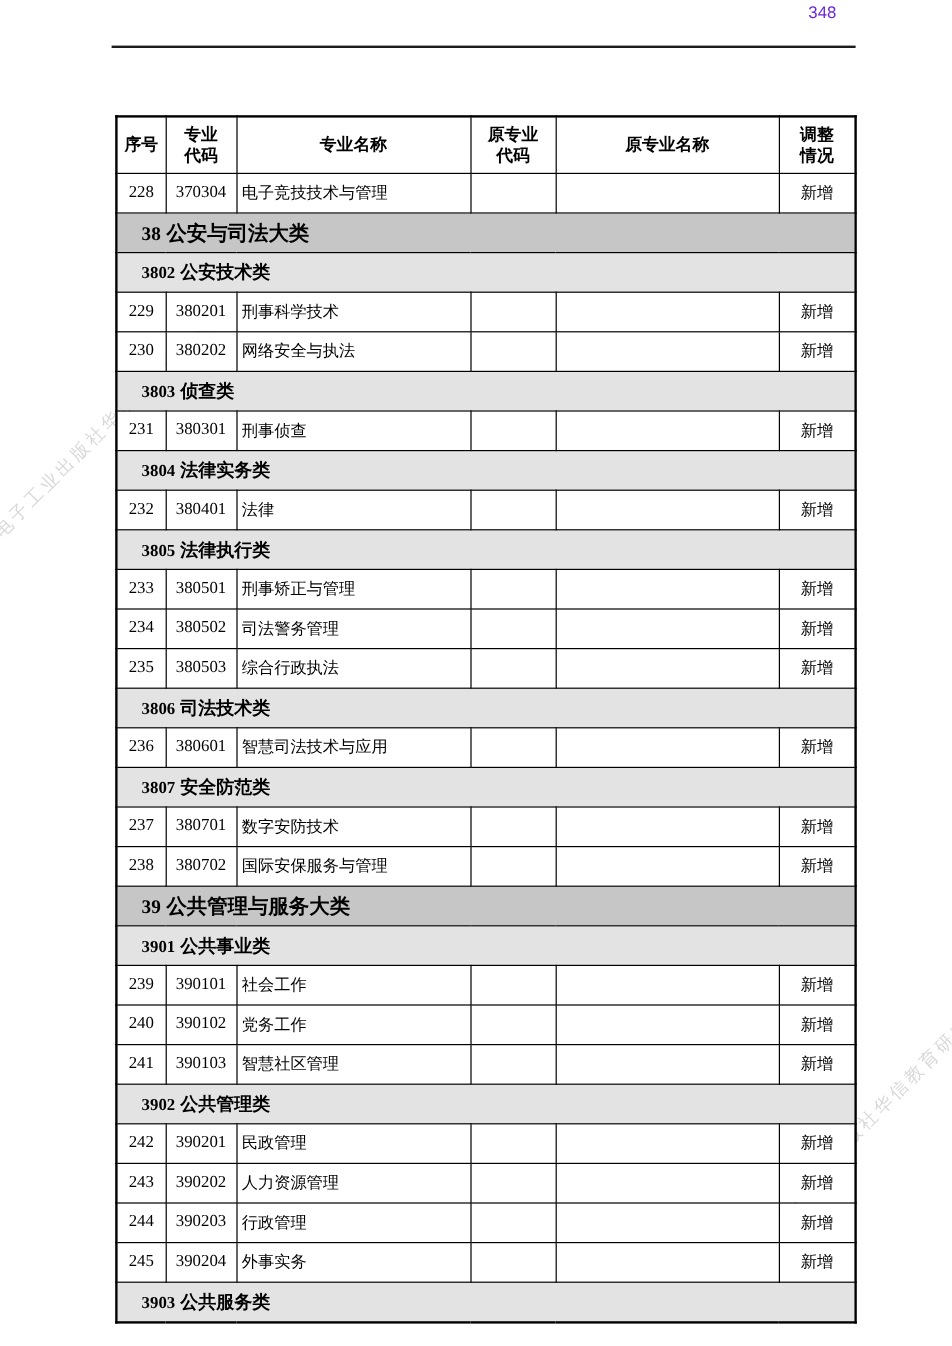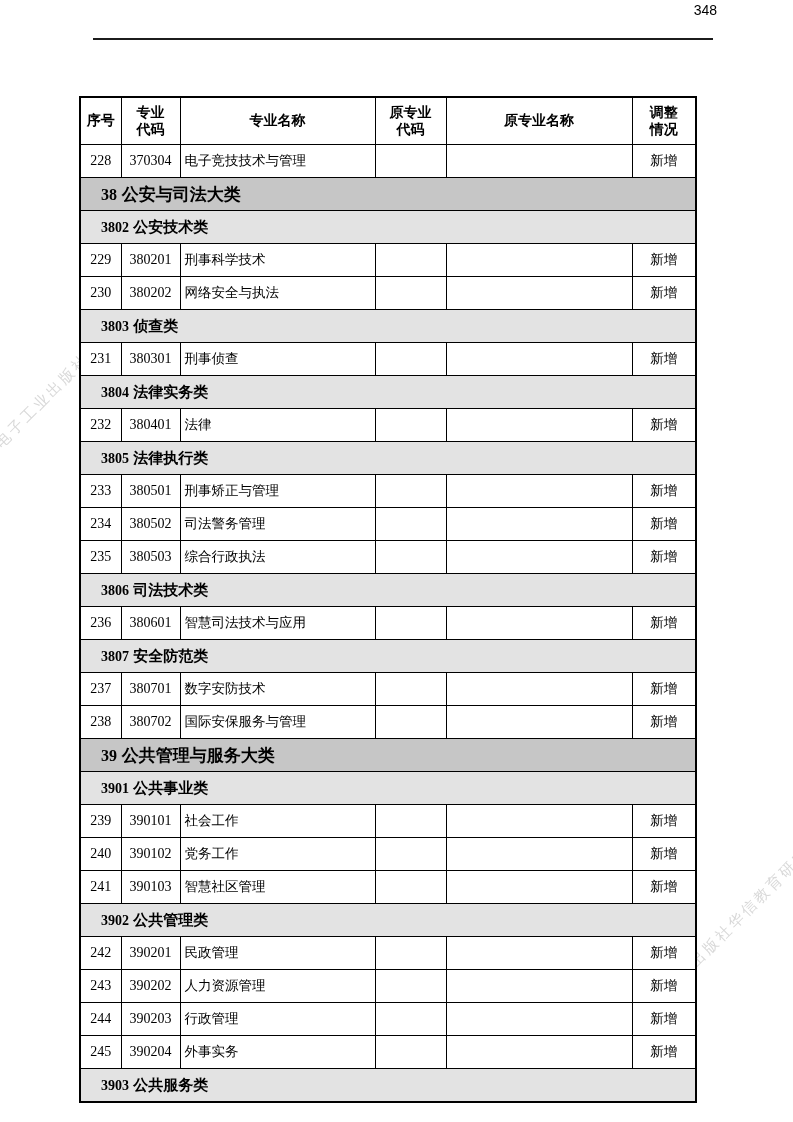--- a/index.html
+++ b/index.html
@@ -11,24 +11,24 @@
     width: 793px;
     height: 1122px;
     background: #ffffff;
     overflow: hidden;
     font-family: "Liberation Sans", sans-serif;
     color: #000;
   }
   .page-number {
     position: absolute;
     top: 2px;
-    right: 76px;
+    right: 96px;
     font-size: 14px;
     font-family: "Liberation Sans", sans-serif;
-    color: #000000;
+    color: #6d28d9;
   }
   .header-rule {
     position: absolute;
     top: 38px;
     left: 93px;
     width: 620px;
     height: 2px;
     background: #1c1c1c;
   }
   .watermark {
@@ -41,21 +41,21 @@
     transform-origin: 0 50%;
     pointer-events: none;
     user-select: none;
   }
   #wm-left  { left: -2px;  top: 436px; }
   #wm-right { left: 642px; top: 1006px; }
 
   table.spec-table {
     position: absolute;
     top: 96px;
-    left: 79px;
+    left: 96px;
     width: 616px;
     border-collapse: collapse;
     table-layout: fixed;
     border: 2px solid #000;
   }
   .spec-table th, .spec-table td {
     border: 1px solid #000;
     padding: 0;
     overflow: hidden;
   }

